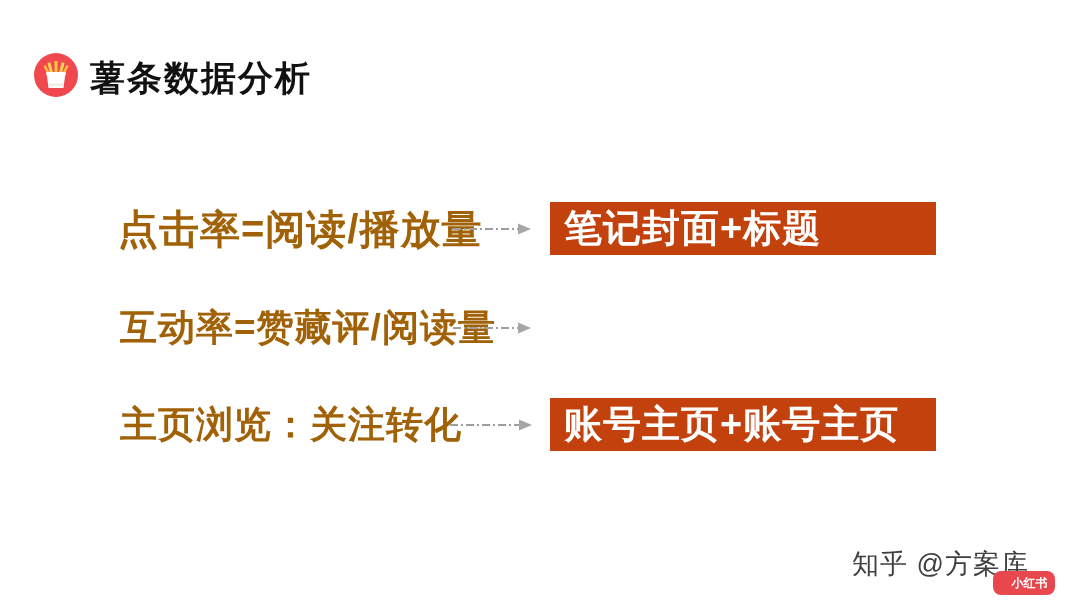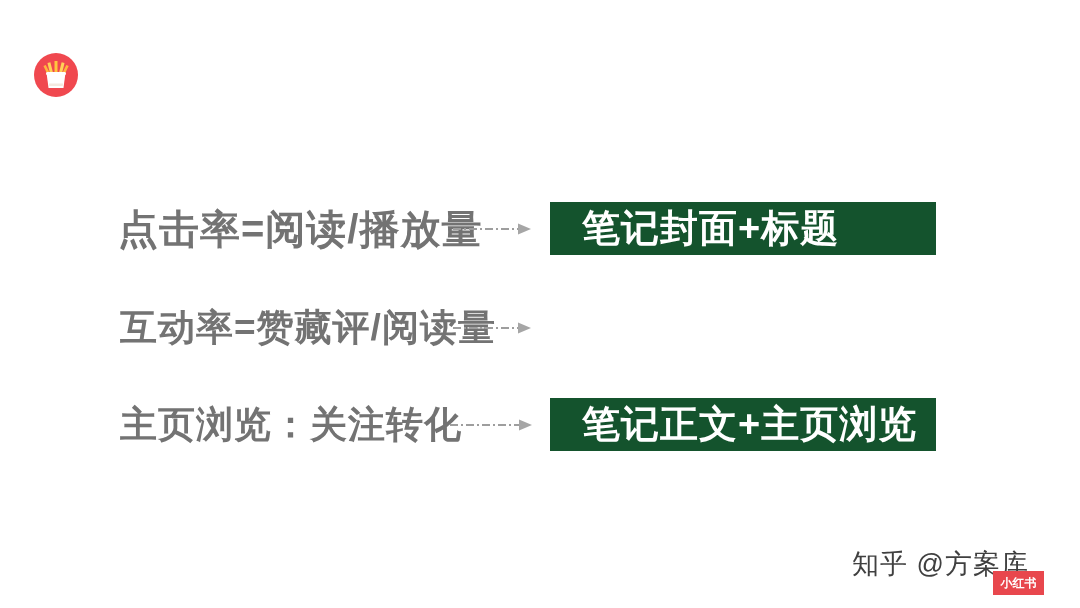--- a/index.html
+++ b/index.html
@@ -46,21 +46,21 @@
   }
   .row-1 { top: 202px; }
   .row-2 { top: 301px; }
   .row-3 { top: 398px; }
 
   .metric-label {
     position: absolute;
     top: 50%;
     transform: translateY(-50%);
     font-weight: 900;
-    color: #737373;
+    color: #a16207;
     white-space: nowrap;
     letter-spacing: 1px;
   }
   .row-1 .metric-label { left: 118px; font-size: 40px; }
   .row-2 .metric-label { left: 120px; font-size: 37px; }
   .row-3 .metric-label { left: 120px; font-size: 37px; }
 
   .arrow {
     position: absolute;
     left: 453px;
@@ -68,26 +68,26 @@
     transform: translateY(-50%);
   }
   .row-3 .arrow { left: 450px; }
 
   .result-box {
     position: absolute;
     left: 550px;
     top: 0;
     width: 386px;
     height: 53px;
-    background: #14532d;
+    background: #c2410c;
     color: #ffffff;
     font-size: 38px;
     font-weight: 900;
     line-height: 53px;
-    padding-left: 32px;
+    padding-left: 14px;
     box-sizing: border-box;
     white-space: nowrap;
     letter-spacing: 1px;
   }
 
   
   .watermark-text {
     position: absolute;
     left: 852px;
     top: 546px;
@@ -97,27 +97,28 @@
     white-space: nowrap;
     text-shadow: 0 1px 0 #ffffff;
   }
   .xhs-badge {
     position: absolute;
     left: 993px;
     top: 571px;
     width: 51px;
     height: 24px;
     background: #e8474d;
-    border-radius: 0;
+    border-radius: 8px;
     color: #ffffff;
     font-size: 12px;
     font-weight: 700;
     text-align: center;
     line-height: 24px;
     letter-spacing: 0;
+    padding-left: 11px;
   }
 </style>
 </head>
 <body>
 
 <div class="slide">
 
   <span class="header-icon">
     <svg width="44" height="44" viewBox="0 0 44 44">
       <circle cx="22" cy="22" r="22" fill="#f0484f"></circle>
@@ -126,20 +127,21 @@
         <rect x="15" y="9.5" width="3" height="13" fill="#ffd257" transform="rotate(-14 16.5 16)"></rect>
         <rect x="26" y="9.5" width="3" height="13" fill="#ffd257" transform="rotate(14 27.5 16)"></rect>
         <rect x="11.5" y="12" width="2.6" height="11" fill="#ffb73d" transform="rotate(-26 12.8 17)"></rect>
         <rect x="30" y="12" width="2.6" height="11" fill="#ffb73d" transform="rotate(26 31.3 17)"></rect>
       </g>
       <path d="M12.5 19.5 L31.5 19.5 L29.5 35 L14.5 35 Z" fill="#ffffff"></path>
       <rect x="12" y="19" width="20" height="3" rx="1.5" fill="#ffffff"></rect>
       <path d="M15 30.5 L29 30.5 L28.7 33 L15.3 33 Z" fill="#f4e9e0"></path>
     </svg>
   </span>
+  <h1 class="page-title">薯条数据分析</h1>
 
   <div class="row row-1">
     <div class="metric-label">点击率=阅读/播放量</div>
     <svg class="arrow" width="78" height="14" viewBox="0 0 78 14">
       <line x1="0" y1="7" x2="65" y2="7" stroke="#9e9e9e" stroke-width="2" stroke-dasharray="8 3 2 3"></line>
       <polygon points="65,1.5 78,7 65,12.5" fill="#a6a6a6"></polygon>
     </svg>
     <div class="result-box">笔记封面+标题</div>
   </div>
 
@@ -150,19 +152,19 @@
       <polygon points="65,1.5 78,7 65,12.5" fill="#a6a6a6"></polygon>
     </svg>
   </div>
 
   <div class="row row-3">
     <div class="metric-label">主页浏览：关注转化</div>
     <svg class="arrow" width="82" height="14" viewBox="0 0 82 14">
       <line x1="0" y1="7" x2="69" y2="7" stroke="#9e9e9e" stroke-width="2" stroke-dasharray="8 3 2 3"></line>
       <polygon points="69,1.5 82,7 69,12.5" fill="#a6a6a6"></polygon>
     </svg>
-    <div class="result-box">笔记正文+主页浏览</div>
+    <div class="result-box">账号主页+账号主页</div>
   </div>
 
   <div class="watermark-text">知乎 @方案库</div>
   <div class="xhs-badge">小红书</div>
 
 </div>
 
 </body></html>

